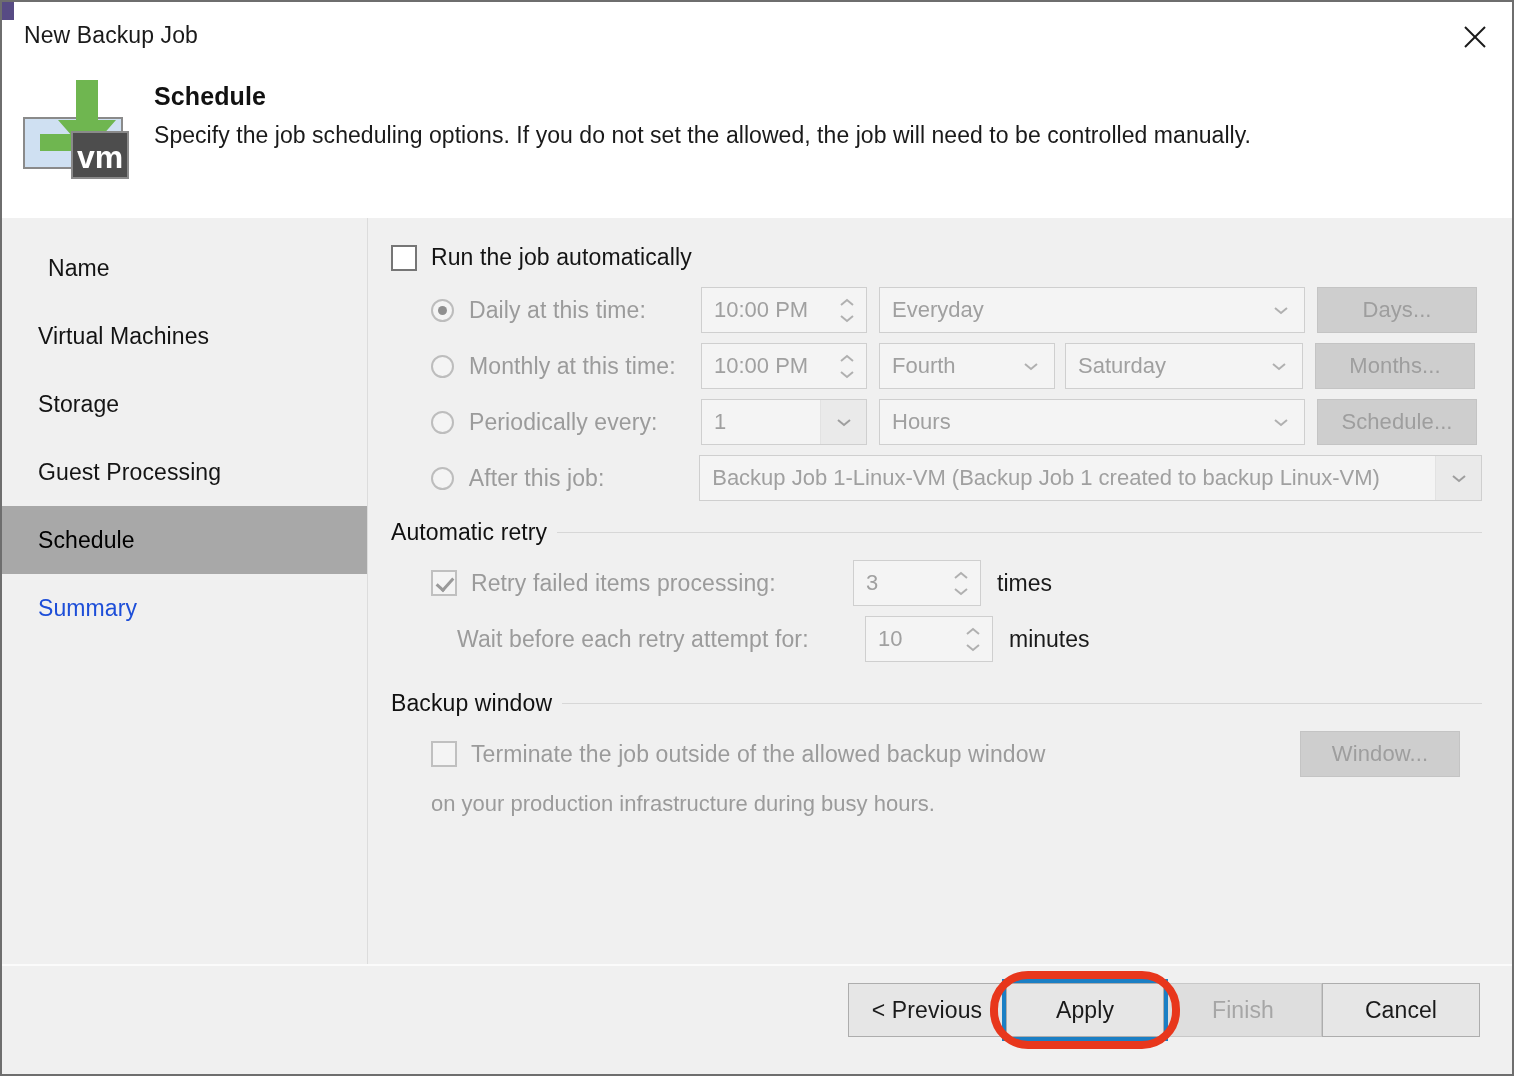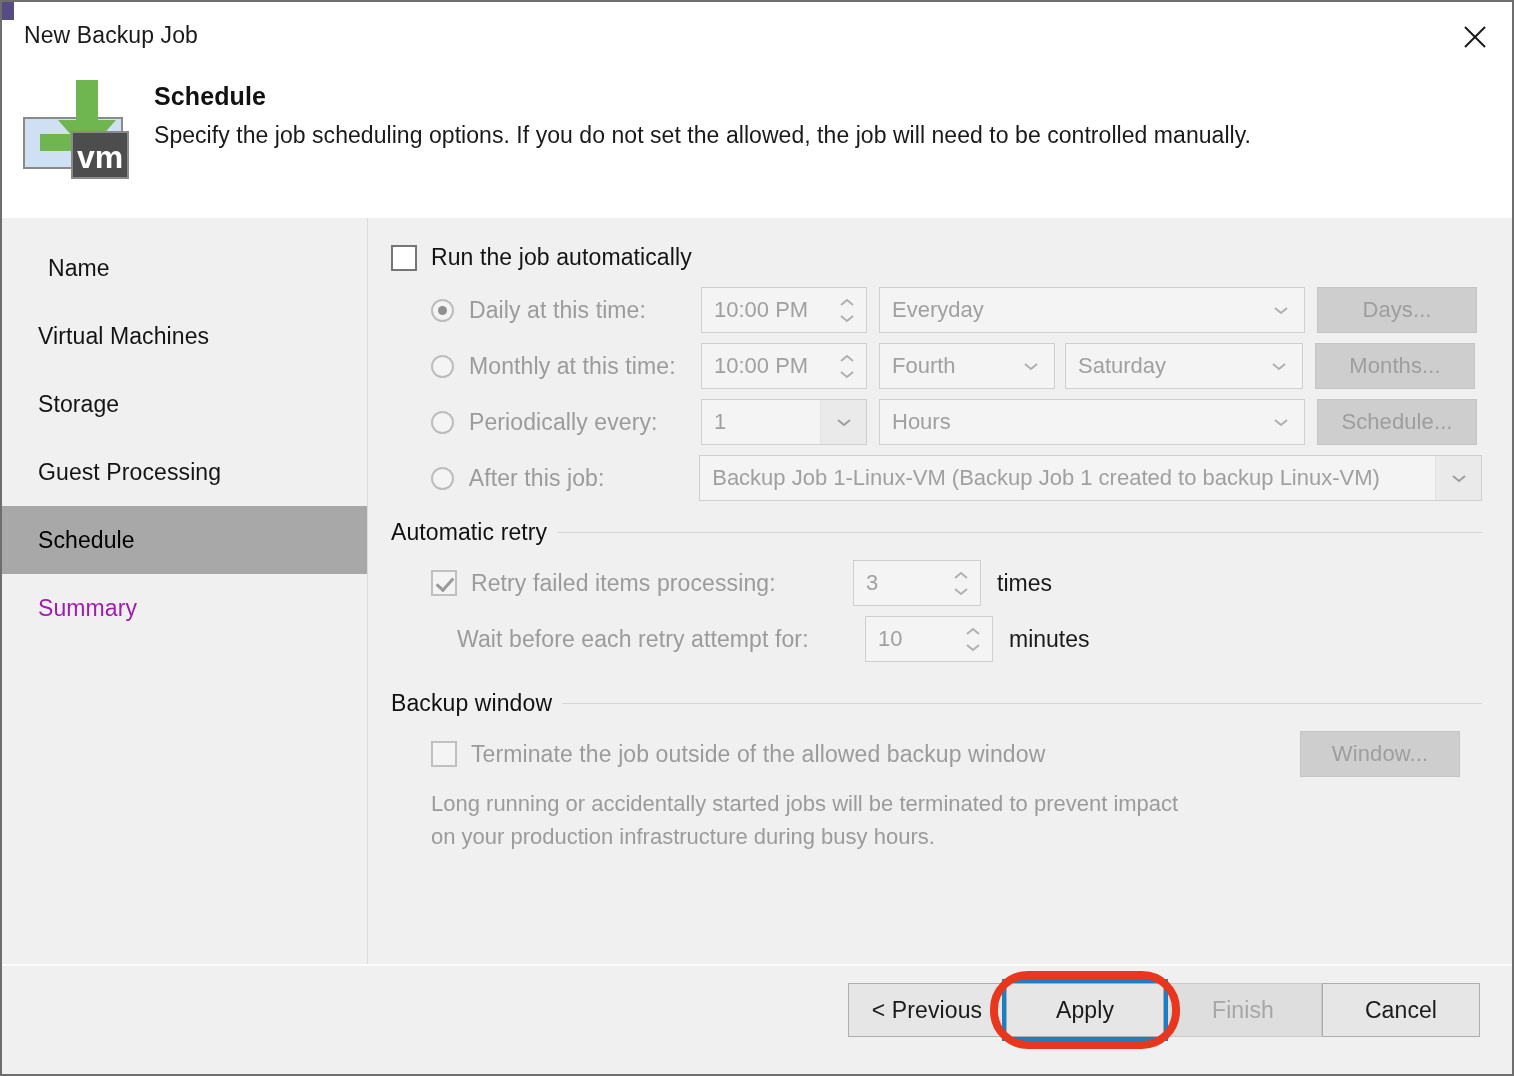--- a/index.html
+++ b/index.html
@@ -91,21 +91,21 @@
     font-size: 23px;
     color: #141414;
     cursor: pointer;
     letter-spacing: .1px;
   }
   .nav-item.first { margin-top: 16px; padding-left: 46px; }
   .nav-item.active {
     background: #a8a8a8;
     color: #000000;
   }
-  .nav-item.dim { color: #a21caf; }
+  .nav-item.dim { color: #1d4ed8; }
 
   .content {
     position: absolute;
     left: 367px; top: 0;
     right: 0; bottom: 0;
     padding: 26px 30px 0 22px;
   }
 
   
   .row {
@@ -518,21 +518,20 @@
       <div class="row" style="margin-top:14px;">
         <div style="width:40px;"></div>
         <div class="chk disabled"></div>
         <span class="chk-label dim">Terminate the job outside of the allowed backup window</span>
         <div class="btn-dis" style="width:160px; margin-left:auto; margin-right:22px;">
           <span>Window...</span>
         </div>
       </div>
 
       <div class="note">
-        <div>Long running or accidentally started jobs will be terminated to prevent impact</div>
         <div>on your production infrastructure during busy hours.</div>
       </div>
 
     </div>
   </div>
 
   <div class="footer">
     <div class="footer-buttons">
 
       <div class="fbtn">

